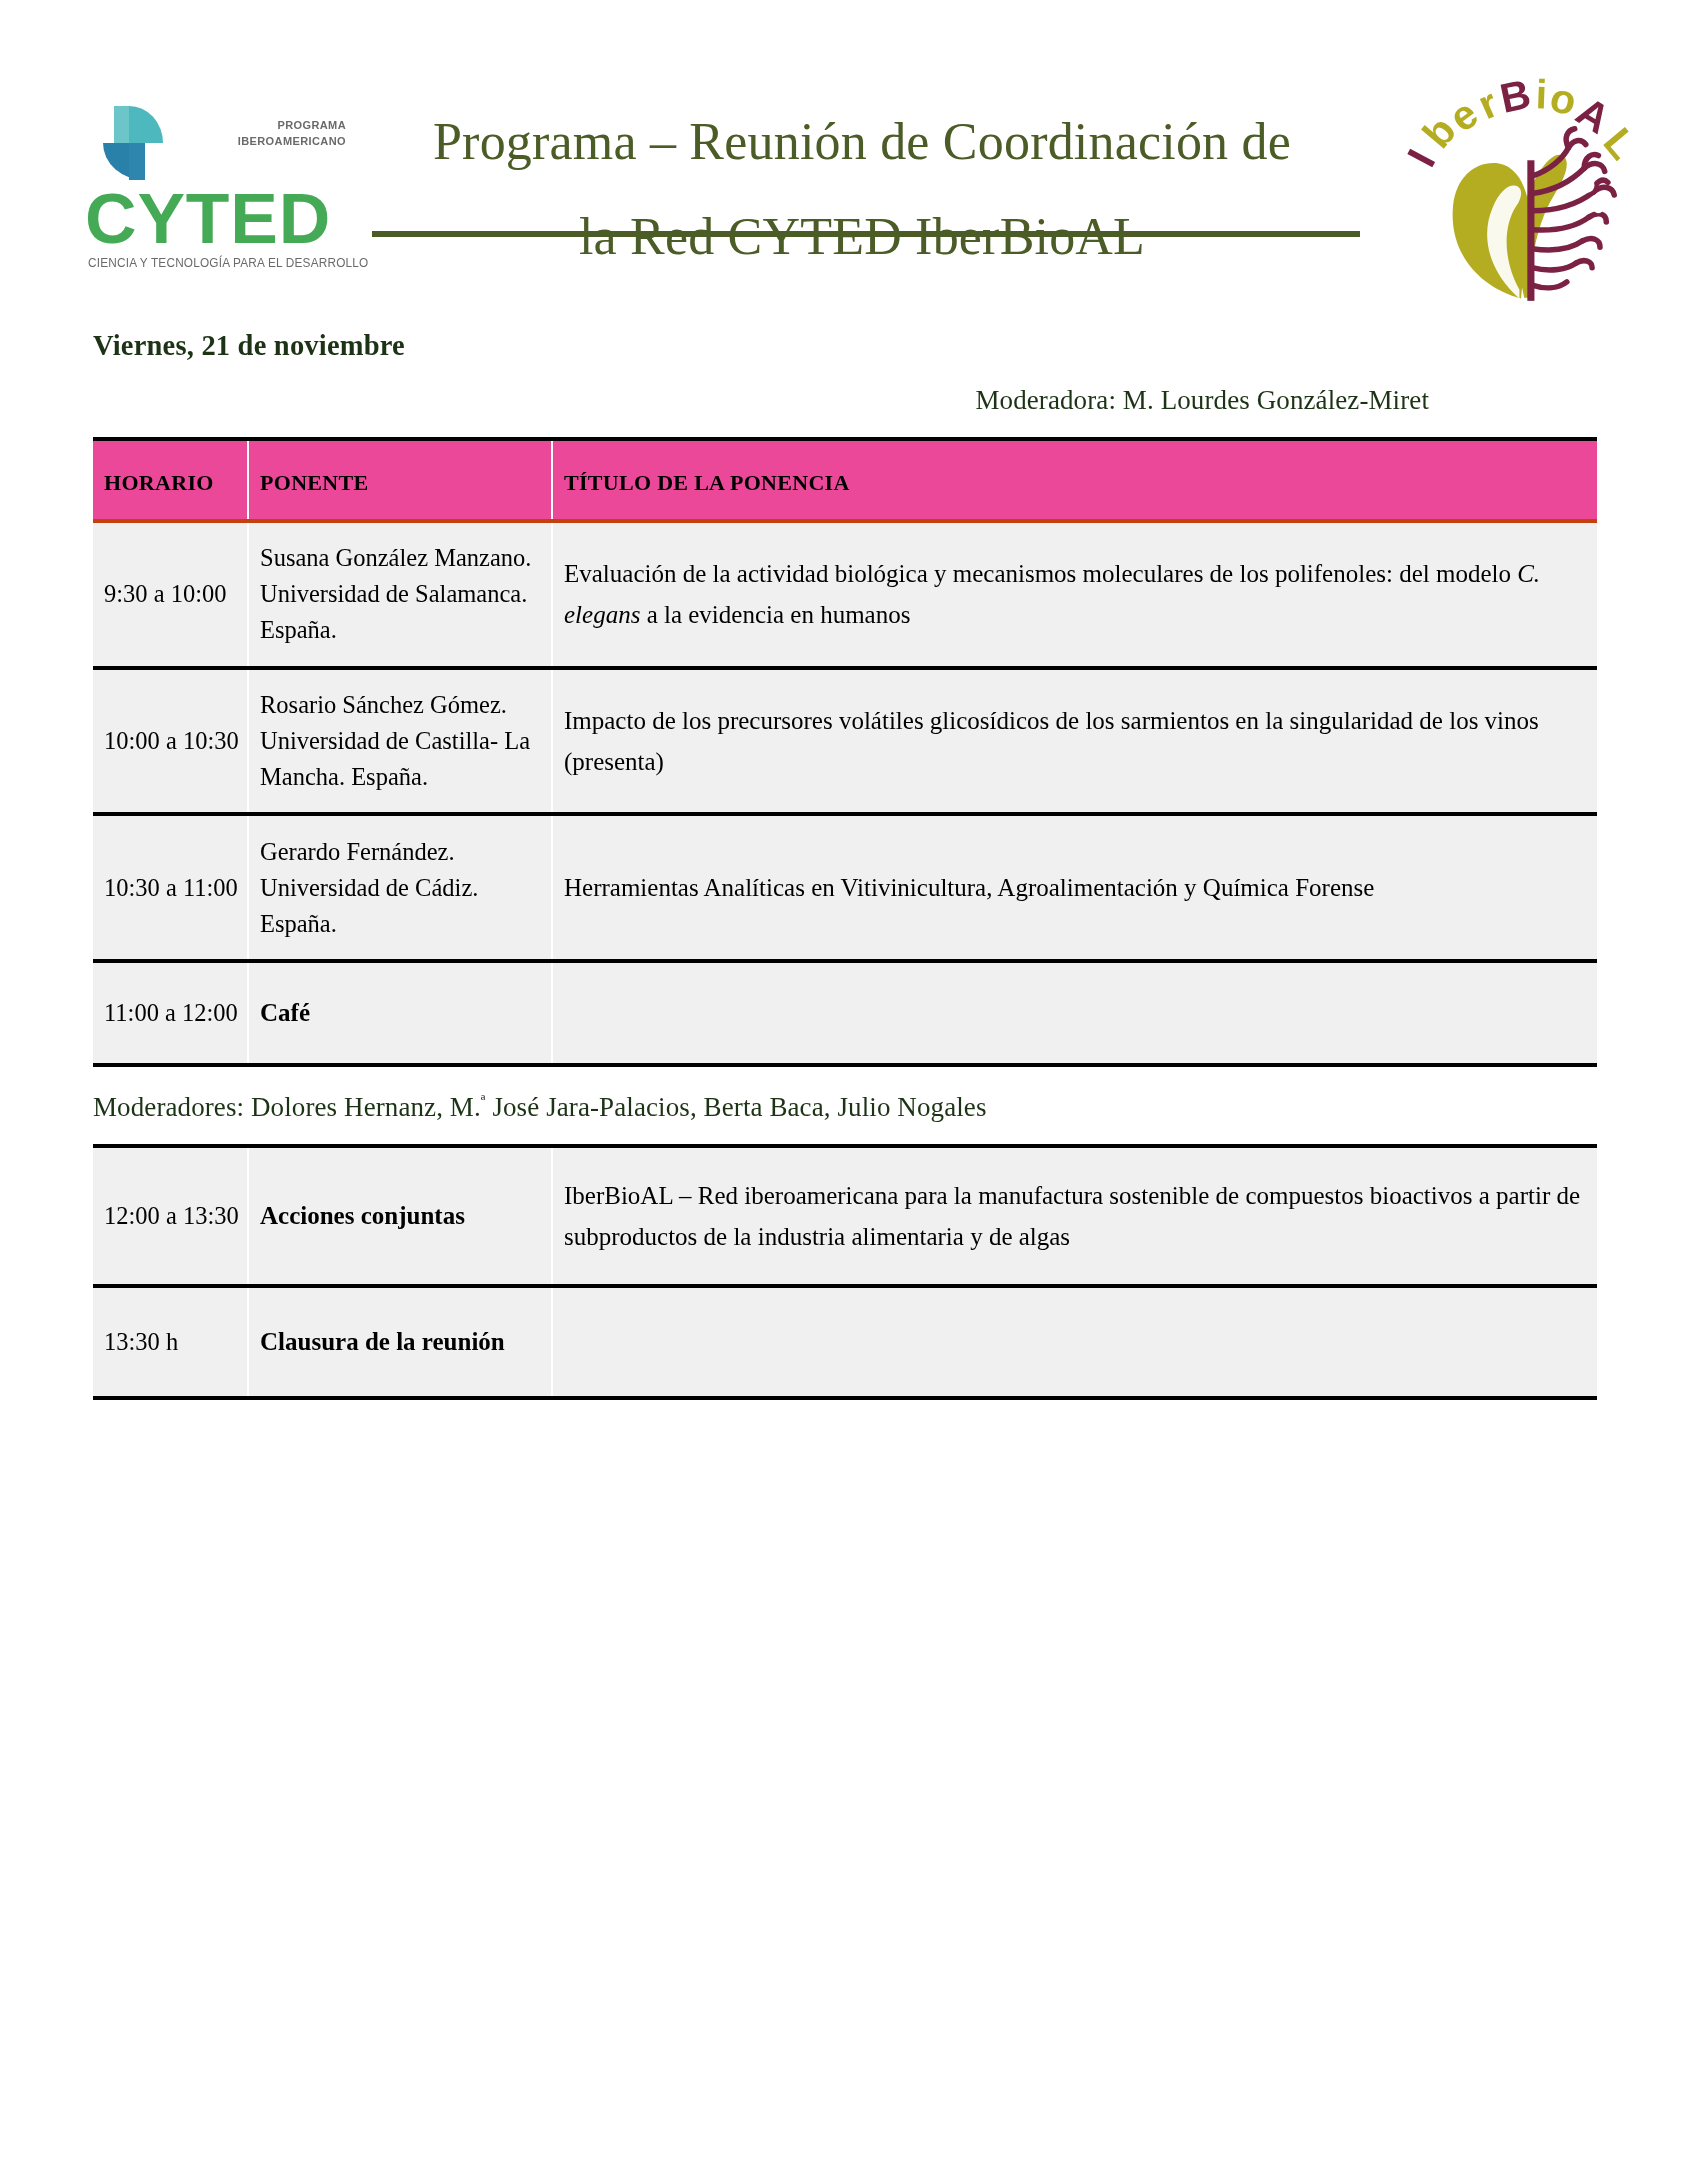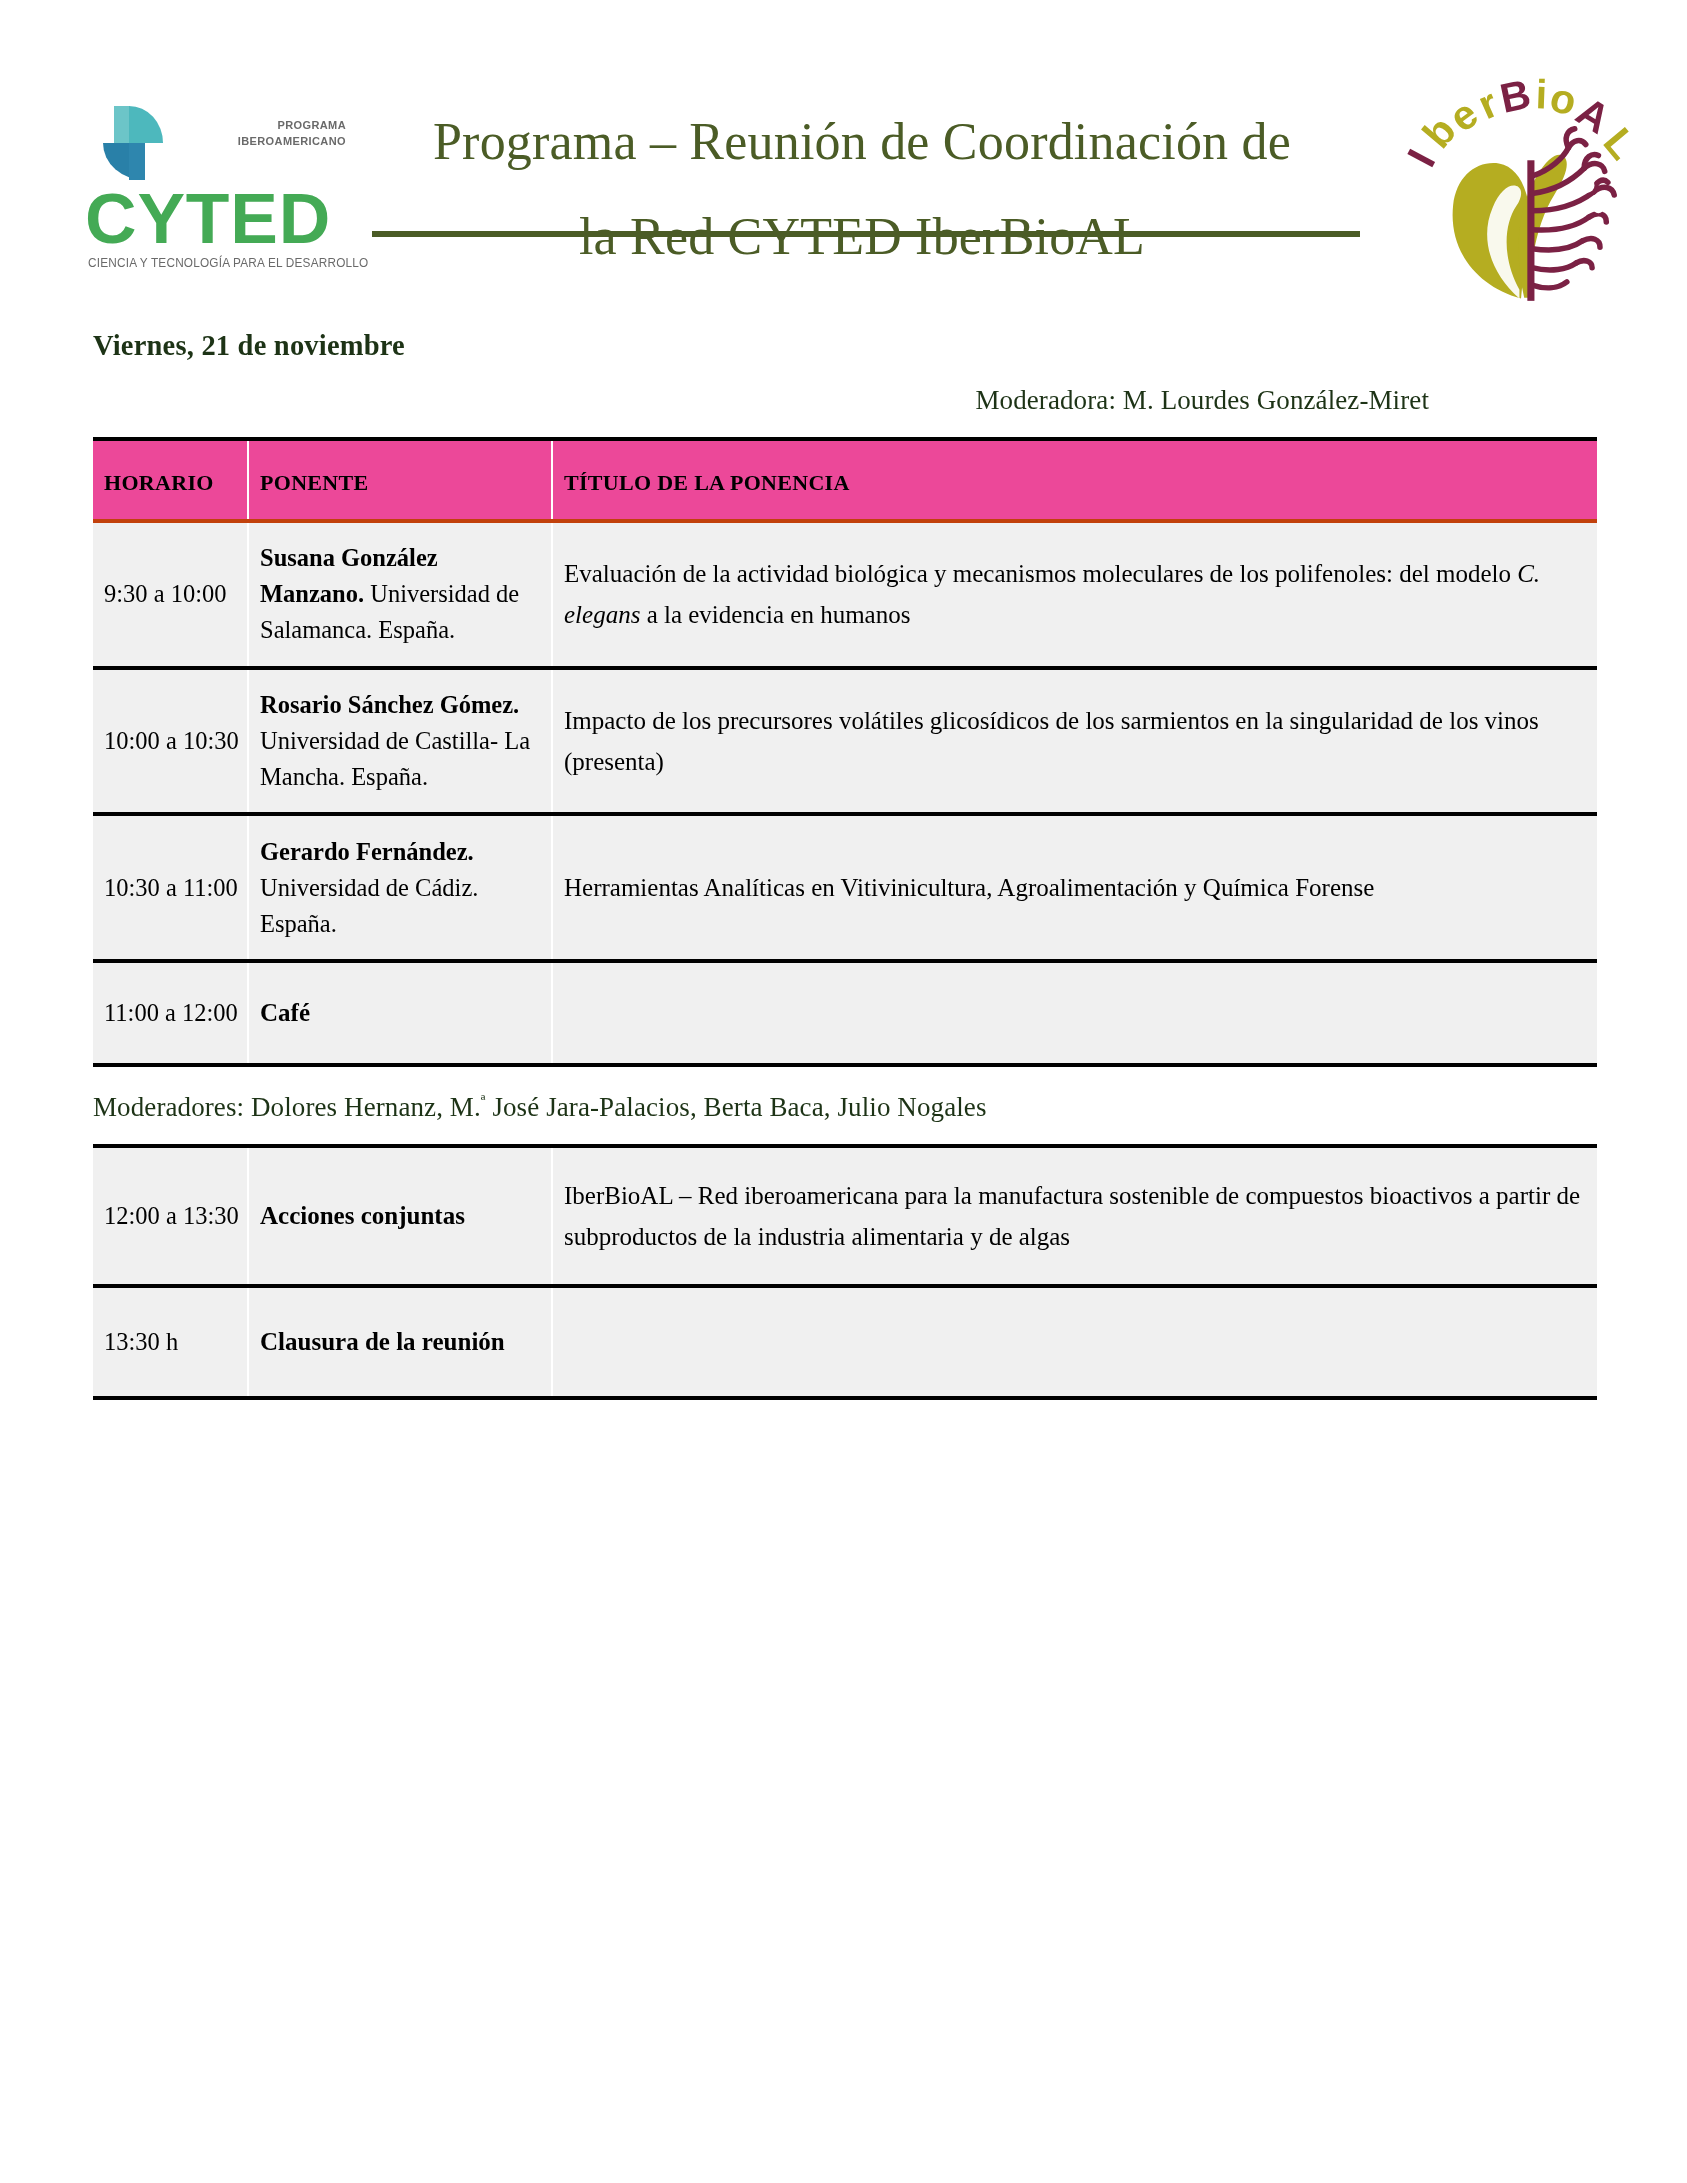--- a/index.html
+++ b/index.html
@@ -224,21 +224,21 @@
     padding-bottom: 20.6px;
     border-bottom: 4px solid #c2410c;
   }
 
   td.time {
     font-size: 24.5px;
     line-height: 32px;
     white-space: nowrap;
   }
   td.speaker { font-size: 24.5px; line-height: 36px; }
-  td.speaker .name { font-weight: bold; text-align: right; }
+  td.speaker .name { font-weight: normal; text-align: right; }
   td.title { font-size: 25px; line-height: 41px; }
   td.title i { font-style: italic; }
   td.center-b { font-size: 25px; font-weight: bold; line-height: 36px; }
 
   tr.cafe td { padding-top: 32px; padding-bottom: 32px; }
   tr.tall td { padding-top: 27px; padding-bottom: 27px; }
   tr.clausura td { padding-top: 36px; padding-bottom: 36px; }
 </style>
 </head>
 <body>

